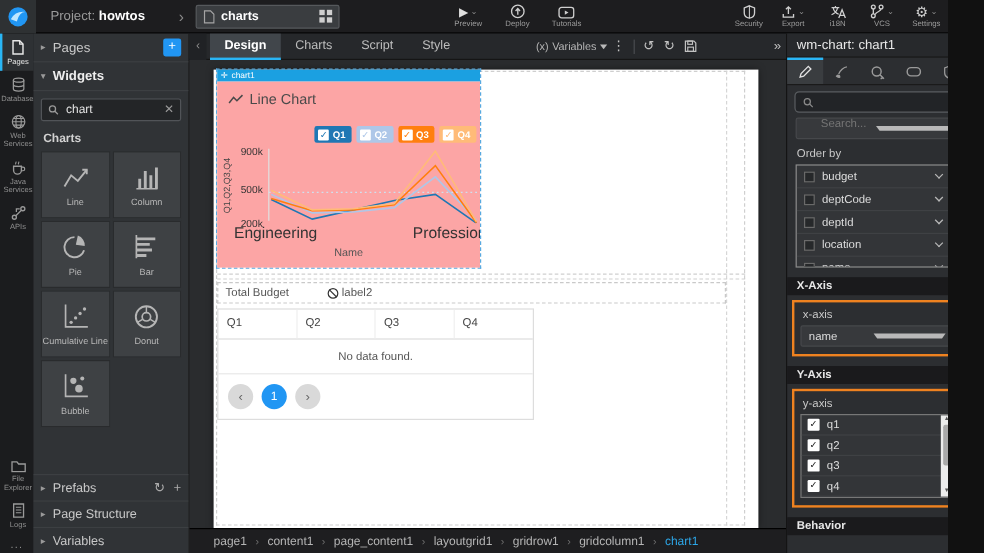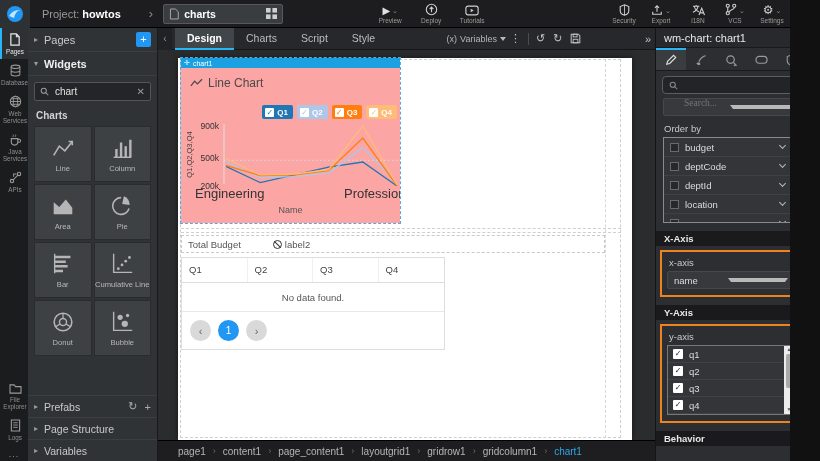--- a/index.html
+++ b/index.html
@@ -113,21 +113,21 @@
   .crumb-sep{font-size:9px;color:#6d6d6d;margin:0 7px;}
 
   
   .rightpanel{position:absolute;left:655px;top:28px;width:165px;bottom:0;background:#2c2e31;border-left:1px solid #141414;}
   .rp-header{height:20px;line-height:20px;padding-left:8px;font-size:11px;color:#e8e8e8;background:#27292c;border-bottom:1px solid #1a1a1a;}
   .rp-tabs{height:23px;display:flex;border-bottom:1px solid #1a1a1a;padding-right:14px;}
   .rp-tab{flex:1;display:flex;align-items:center;justify-content:center;cursor:pointer;border-top:2px solid transparent;}
   .rp-tab.active{background:#3a3d40;border-top:2px solid #29b6f6;}
   .rp-search{margin:5px 16px 4px 6px;height:18px;border:1px solid #5a5d61;border-radius:4px;background:#222427;
              display:flex;align-items:center;padding:0 6px;gap:4px;}
-  .rp-search input{flex:1;min-width:0;background:transparent;border:none;outline:none;color:#bbb;font-size:9.5px;font-family:Liberation Serif, serif;margin-top:36px;}
+  .rp-search input{flex:1;min-width:0;background:transparent;border:none;outline:none;color:#bbb;font-size:9.5px;font-family:Liberation Sans, sans-serif;margin-top:36px;}
   .rp-label{margin:7px 0 3px 8px;font-size:9.5px;color:#c9c9c9;}
   .rp-select{margin:0 18px 0 7px;height:18px;background:#37393c;border:1px solid #46484b;border-radius:2px;
              display:flex;align-items:center;padding:0 6px;cursor:pointer;}
   .rp-select span{flex:1;font-size:9.5px;color:#ddd;}
   .caret{width:0;height:0;border-left:3.5px solid transparent;border-right:3.5px solid transparent;border-top:4px solid #b9b9b9;}
   .chev{width:5px;height:5px;border-right:1.5px solid #b9b9b9;border-bottom:1.5px solid #b9b9b9;transform:rotate(45deg);margin-top:-3px;}
   .oblist{margin:0 18px 0 7px;height:86px;border:1px solid #8a8a8a;background:#333538;overflow:hidden;position:relative;padding-right:10px;}
   .obrow{height:19px;display:flex;align-items:center;gap:6px;padding:0 6px;border-bottom:1px solid #3f4144;cursor:pointer;}
   .obrow .dcb{width:9px;height:9px;background:#26282a;border:1px solid #6a6a6a;}
   .obrow .oblb{flex:1;font-size:9.5px;color:#ddd;}
@@ -354,26 +354,20 @@
             <path d="M20 7 h4 v4" fill="none" stroke="#b5b5b5" stroke-width="1.7"></path>
           </svg>
           <span class="tlb">Line</span>
         </div>
         <div class="tile">
           <svg width="26" height="26" viewBox="0 0 28 28">
             <path d="M5 24 h19" stroke="#b5b5b5" stroke-width="1.5"></path>
             <path d="M8 24 V15 M13 24 V8 M18 24 V12 M23 24 V5" stroke="#b5b5b5" stroke-width="2.6"></path>
           </svg>
           <span class="tlb">Column</span>
-        </div>
-        <div class="tile">
-          <svg width="26" height="26" viewBox="0 0 28 28">
-            <path d="M4 23 V10 l6 5 7-8 7 9 v7 z" fill="#b5b5b5"></path>
-          </svg>
-          <span class="tlb">Area</span>
         </div>
         <div class="tile">
           <svg width="26" height="26" viewBox="0 0 28 28">
             <path d="M13 5 a9 9 0 1 0 8.6 11.7" fill="none" stroke="#b5b5b5" stroke-width="1.7"></path>
             <path d="M16 3.6 a9 9 0 0 1 6.2 9.4 l-8-1.2 z" fill="#b5b5b5"></path>
           </svg>
           <span class="tlb">Pie</span>
         </div>
         <div class="tile">
           <svg width="26" height="26" viewBox="0 0 28 28">

